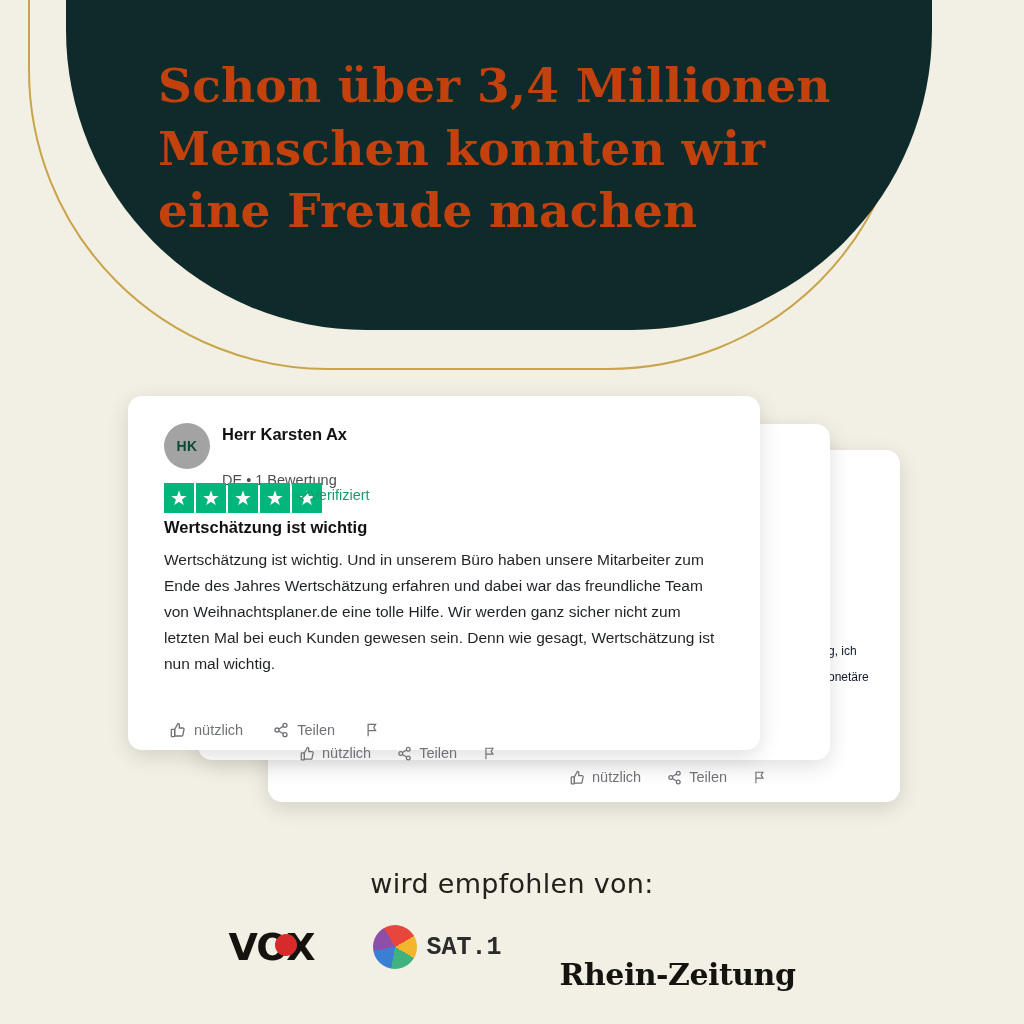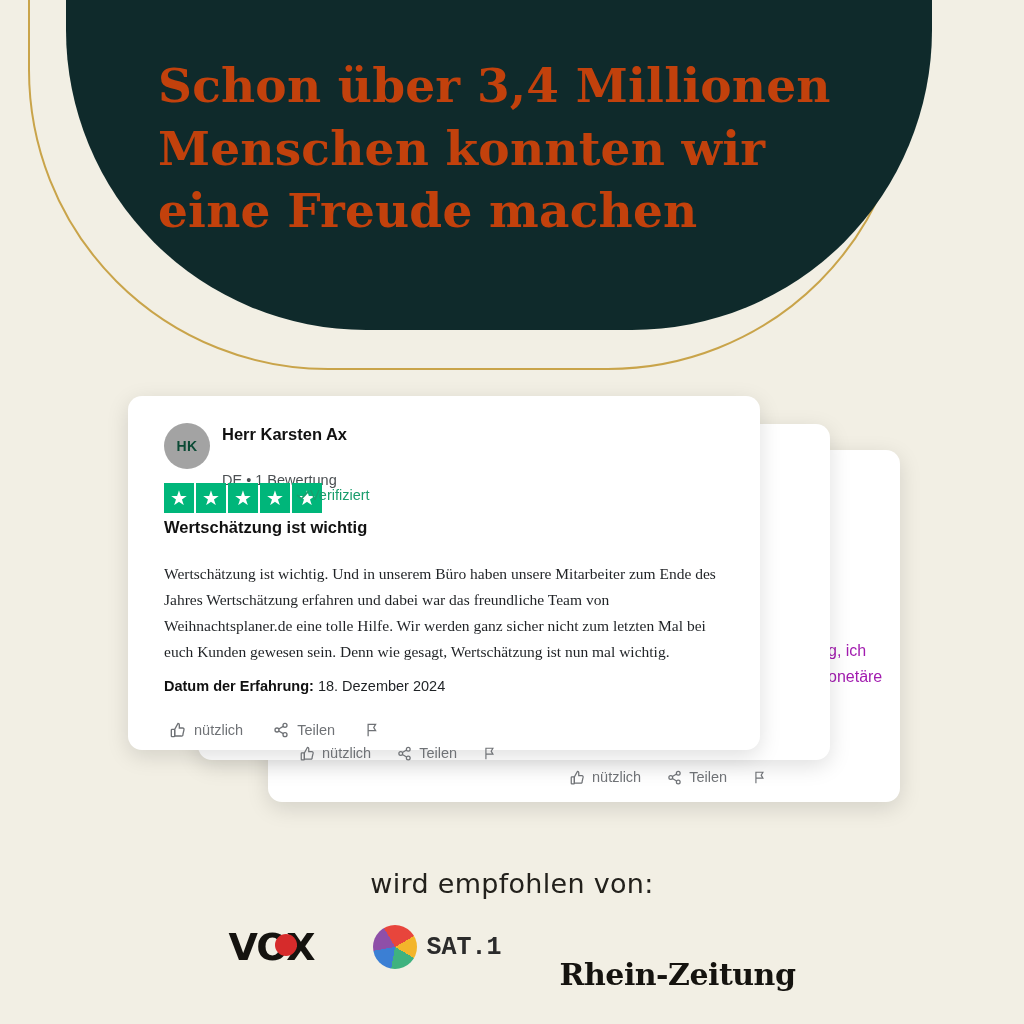--- a/index.html
+++ b/index.html
@@ -60,22 +60,22 @@
   }
   #card-front {
     left: 128px; top: 396px;
     width: 632px; height: 354px;
     overflow: hidden;
   }
 
   
   .bleed-text {
     position: absolute;
-    color: #a21caf;
-    font-size: 16px;
+    color: #0f172a;
+    font-size: 12px;
     line-height: 26px;
     white-space: nowrap;
   }
   .bleed-actions {
     position: absolute;
     display: flex;
     align-items: center;
     gap: 26px;
     color: #6f7276;
     font-size: 14.5px;
@@ -123,23 +123,23 @@
     color: #1a9d6d; font-size: 14.5px;
   }
   #verified .check { font-size: 14px; }
   #review-title {
     position: absolute;
     left: 164px; top: 518px;
     font-size: 16.5px; font-weight: bold; color: #111;
   }
   #review-body {
     position: absolute;
-    left: 164px; top: 561px;
+    left: 164px; top: 547px;
     width: 556px;
-    font-size: 15.5px; line-height: 26px; color: #1f2225; font-family: Liberation Serif, serif;
+    font-size: 15.5px; line-height: 26px; color: #1f2225;
   }
   #date-line {
     position: absolute;
     left: 164px; top: 678px;
     font-size: 14.5px; color: #1f2225;
   }
   #date-line b { color: #111; }
   #front-actions {
     position: absolute;
     left: 170px; top: 722px;
@@ -269,24 +269,20 @@
       <svg width="14" height="12" viewBox="0 0 24 20" fill="none" stroke="#1a9d6d" stroke-width="3">
           <path d="M2 10l7 7L22 3"></path>
         </svg>
     </span>
     <span>Verifiziert</span>
   </div>
 
   <div id="review-title">Wertschätzung ist wichtig</div>
   <div id="review-body">Wertschätzung ist wichtig. Und in unserem Büro haben unsere Mitarbeiter zum Ende des Jahres Wertschätzung erfahren und dabei war das freundliche Team von Weihnachtsplaner.de eine tolle Hilfe. Wir werden ganz sicher nicht zum letzten Mal bei euch Kunden gewesen sein. Denn wie gesagt, Wertschätzung ist nun mal wichtig.</div>
 
-  <div id="date-line">
-    <b>Datum der Erfahrung:</b>
-    <span>18. Dezember 2024</span>
-  </div>
 
   <div id="front-actions">
     <div class="act">
       <span class="ic">
         <svg width="16" height="16" viewBox="0 0 24 24" fill="none" stroke="#6f7276" stroke-width="2">
             <path d="M7 22V11l5-9a2 2 0 012 2v5h5a2 2 0 012 2.4l-1.6 7A2 2 0 0117 21H7z"></path>
             <rect x="2" y="11" width="5" height="11" rx="1"></rect>
           </svg>
       </span>
       <span>nützlich</span>

